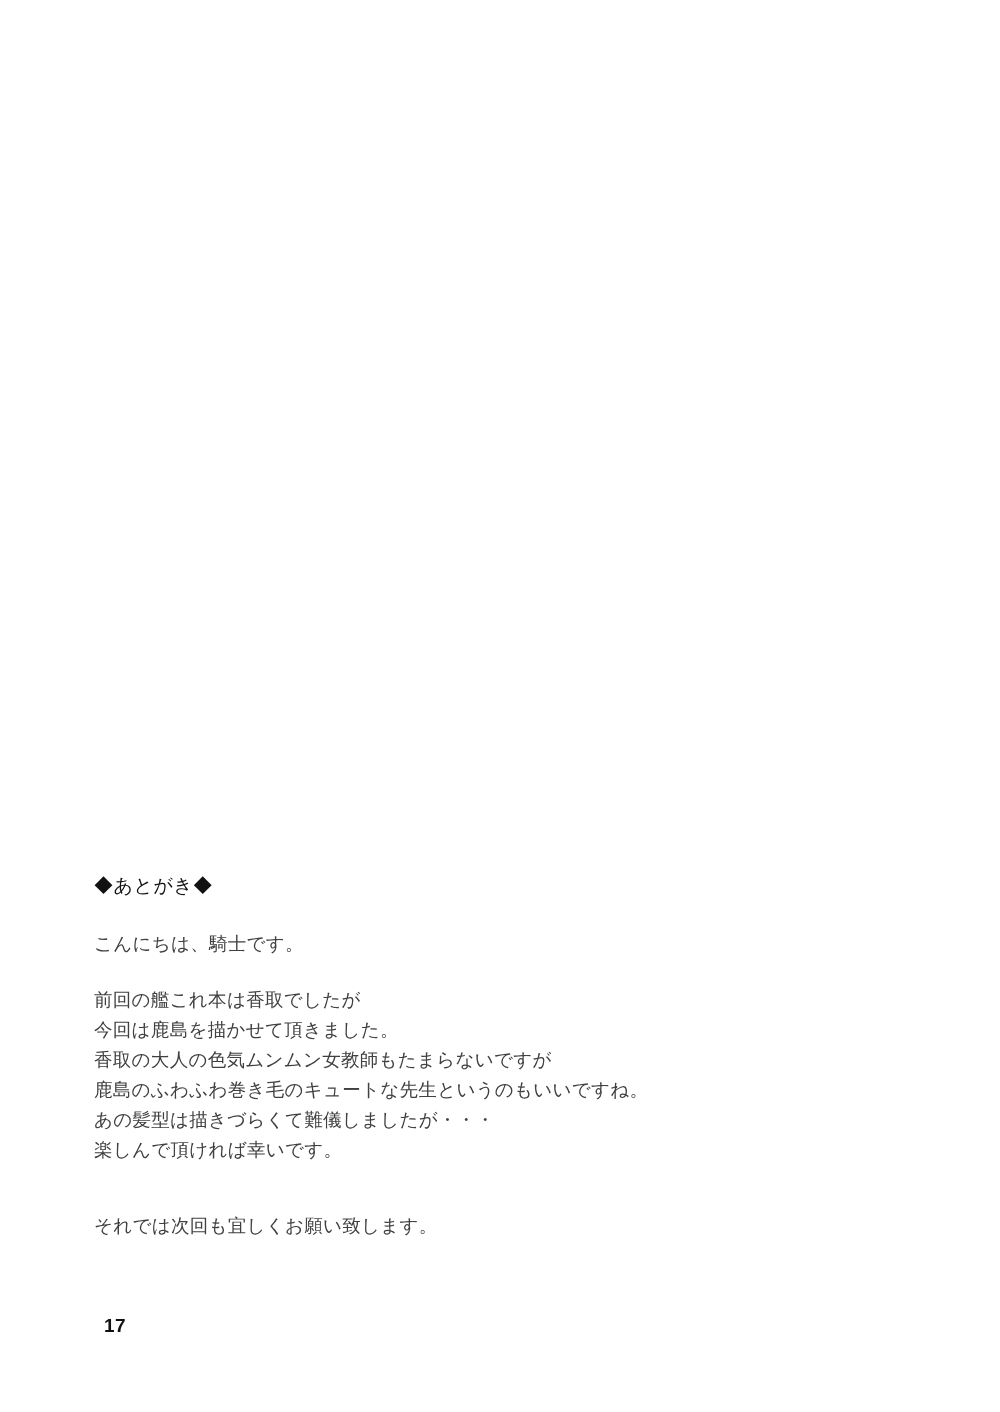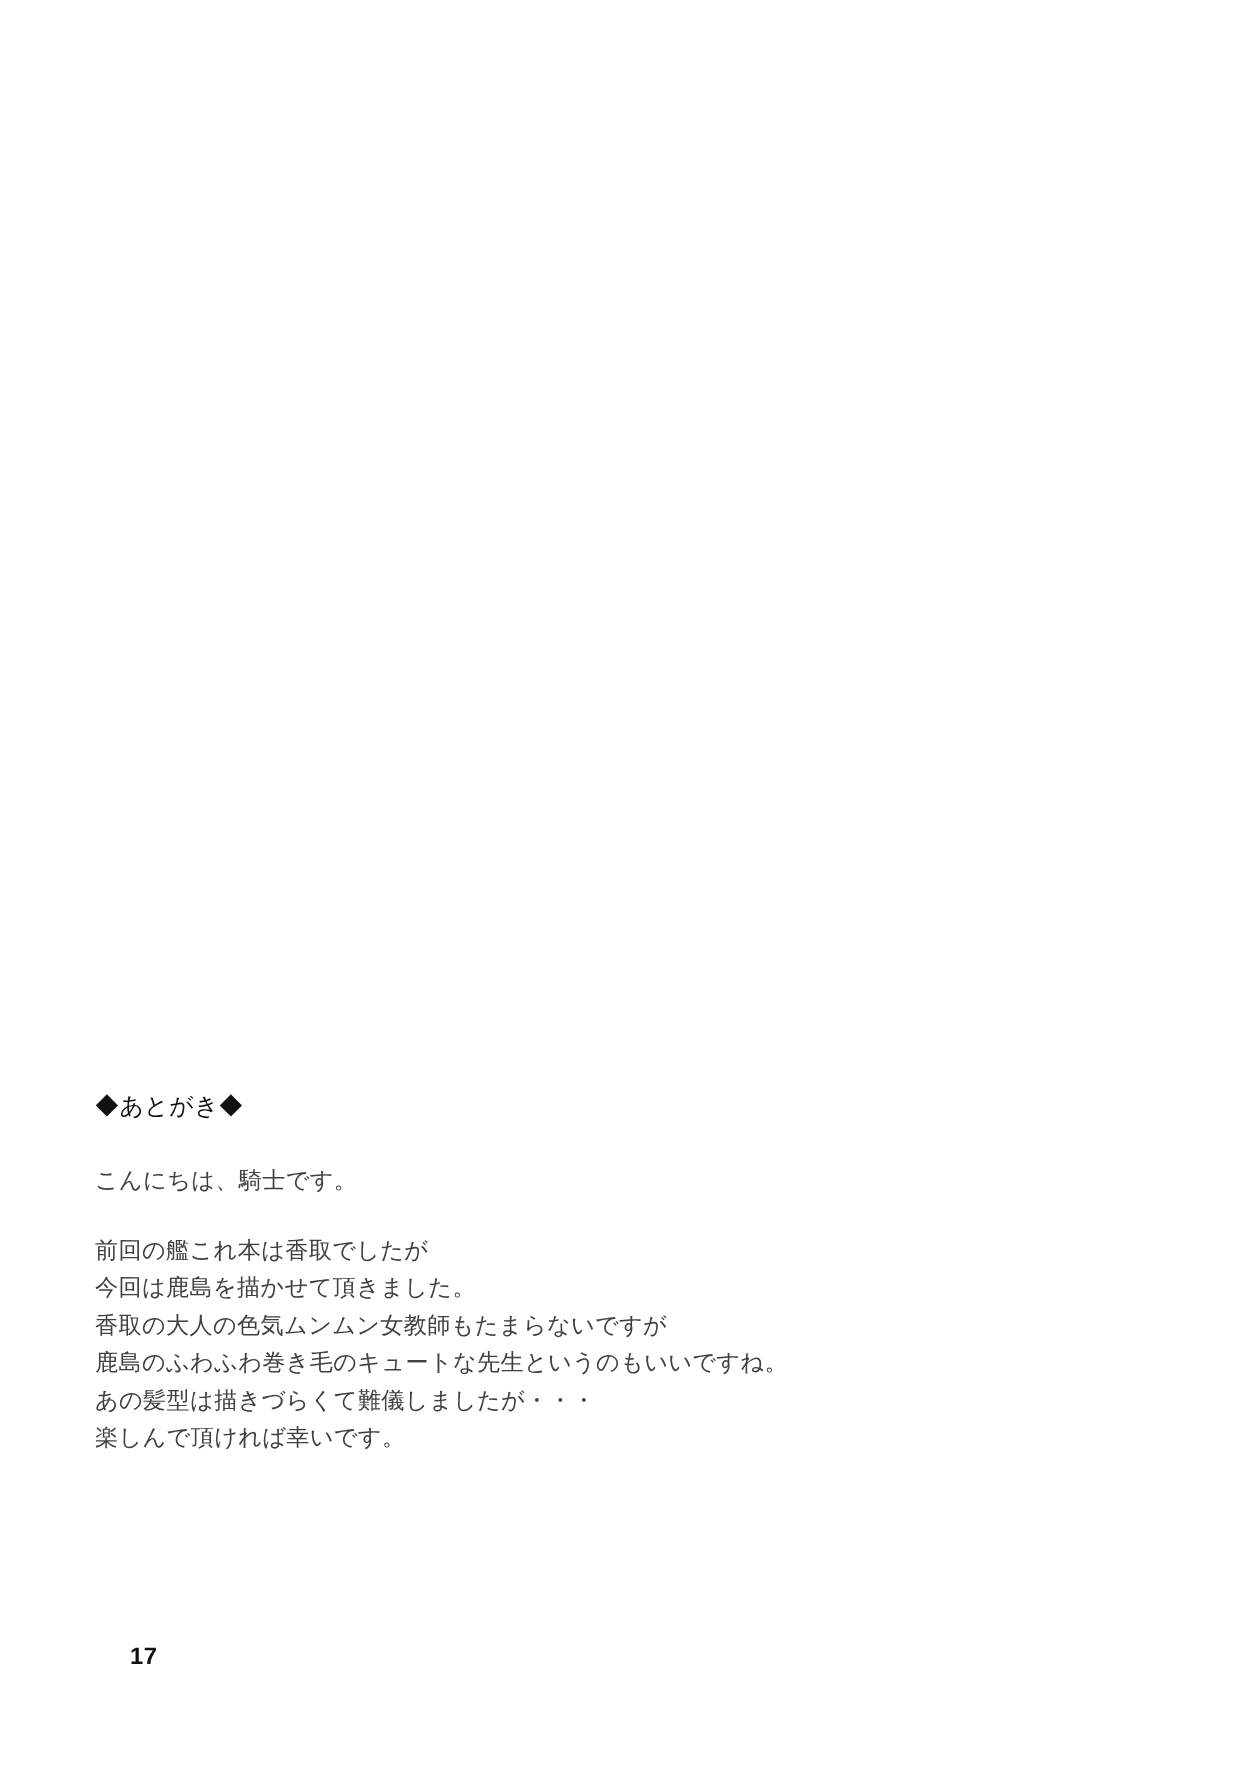--- a/index.html
+++ b/index.html
@@ -17,21 +17,21 @@
   }
 
   .page {
     position: absolute;
     inset: 0;
     background: #ffffff;
   }
 
   .afterword {
     position: absolute;
-    left: 76px;
+    left: 94px;
     top: 872px;
     width: 840px;
   }
 
   .afterword-heading {
     font-size: 19px;
     line-height: 1.5;
     letter-spacing: 0.5px;
     font-weight: 400;
     color: #111111;
@@ -76,17 +76,18 @@
     <p class="para">こんにちは、騎士です。</p>
 
     <p class="para block">前回の艦これ本は香取でしたが
 今回は鹿島を描かせて頂きました。
 香取の大人の色気ムンムン女教師もたまらないですが
 鹿島のふわふわ巻き毛のキュートな先生というのもいいですね。
 あの髪型は描きづらくて難儀しましたが・・・
 楽しんで頂ければ幸いです。</p>
 
 
+    <p class="para">それでは次回も宜しくお願い致します。</p>
   </section>
 
   <div class="page-number">17</div>
 
 </div>
 
 </body></html>

